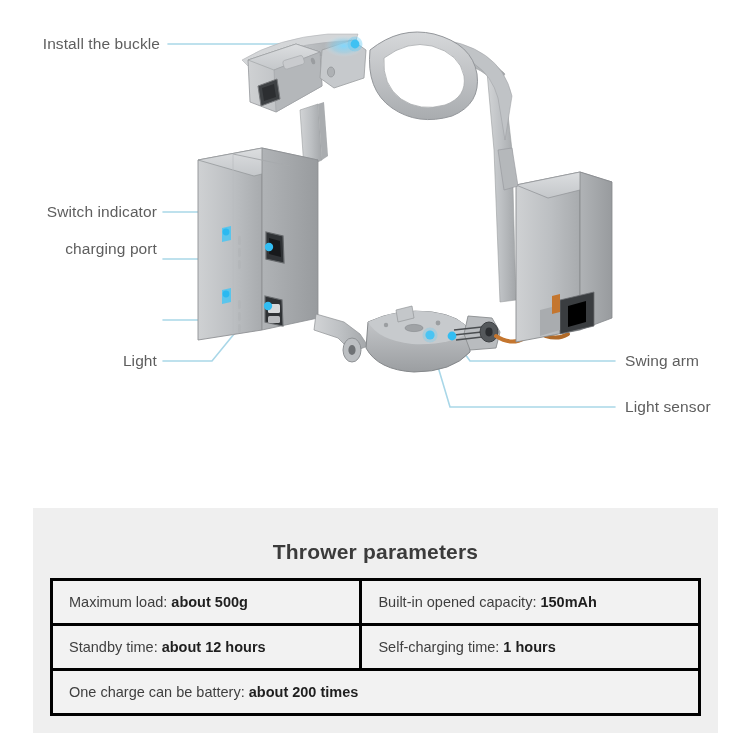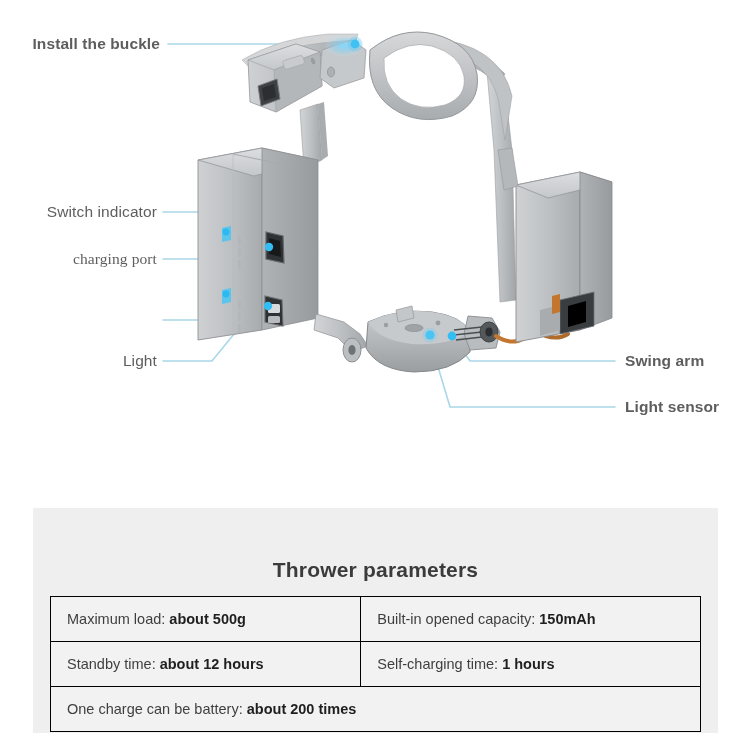--- a/index.html
+++ b/index.html
@@ -17,46 +17,45 @@
 
   .callout-label {
     position: absolute;
     font-size: 15.5px;
     color: #5e5e5e;
     white-space: nowrap;
     letter-spacing: .1px;
     line-height: 1;
   }
   .callout-label.right-aligned { text-align: right; }
-  .callout-label.left-aligned  { text-align: center; font-weight: bold; }
+  .callout-label.left-aligned  { text-align: center; }
 
   
   #params-panel {
     position: absolute;
     left: 33px; top: 508px;
     width: 685px; height: 225px;
     background: #efefef;
   }
   #params-title {
     text-align: center;
     font-size: 21px;
     font-weight: 700;
     color: #3b3b3b;
-    padding-top: 18px;
+    padding-top: 32px;
     letter-spacing: .2px;
-    margin-top: 32px;
   }
   #params-table {
     margin: 14px 17px 0 17px;
     border-collapse: collapse;
     width: calc(100% - 34px);
     background: #f2f2f2;
   }
   #params-table td {
-    border: 1px solid #000000;
+    border: 3px solid #000000;
     height: 45px;
     padding: 0 16px;
     font-size: 14.5px;
     color: #3f3f3f;
     vertical-align: middle;
     white-space: nowrap;
   }
   #params-table td .val { font-weight: 700; color: #1f1f1f; }
 </style>
 </head>
@@ -225,25 +224,25 @@
         <path d="M560 300 L594 292 L594 326 L560 334 Z" fill="#3a3d40" stroke="#6c6f72" stroke-width="0.8"></path>
         <path d="M568 306 L586 301 L586 322 L568 327 Z" fill="#23262 9"></path>
         <path d="M540 310 L560 305 L560 330 L540 336 Z" fill="#a9acaf"></path>
 
         <path d="M552 296 L560 294 L560 312 L552 314 Z" fill="#c4762f"></path>
 
         <path d="M498 150 L512 148 L518 186 L504 190 Z" fill="#b5b8bb" stroke="#93969a" stroke-width="0.6"></path>
       </g>
     </svg>
 
-    <div class="callout-label right-aligned" style="left: 0; top: 36px; width: 160px; font-weight: bold;">Install the buckle</div>
+    <div class="callout-label right-aligned" style="left: 0; top: 36px; width: 160px;">Install the buckle</div>
 
     <div class="callout-label right-aligned" style="left: 0; top: 204px; width: 157px; padding-left: 35px;">Switch indicator</div>
 
-    <div class="callout-label right-aligned" style="left: 0; top: 251px; width: 157px; font-family: Liberation Serif, serif;">charging port</div>
+    <div class="callout-label right-aligned" style="left: 0; top: 241px; width: 157px;">charging port</div>
 
 
     <div class="callout-label right-aligned" style="left: 0; top: 353px; width: 157px;">Light</div>
 
     <div class="callout-label left-aligned" style="left: 625px; top: 353px;">Swing arm</div>
 
     <div class="callout-label left-aligned" style="left: 625px; top: 399px;">Light sensor</div>
   </div>
 
   <div id="params-panel">

